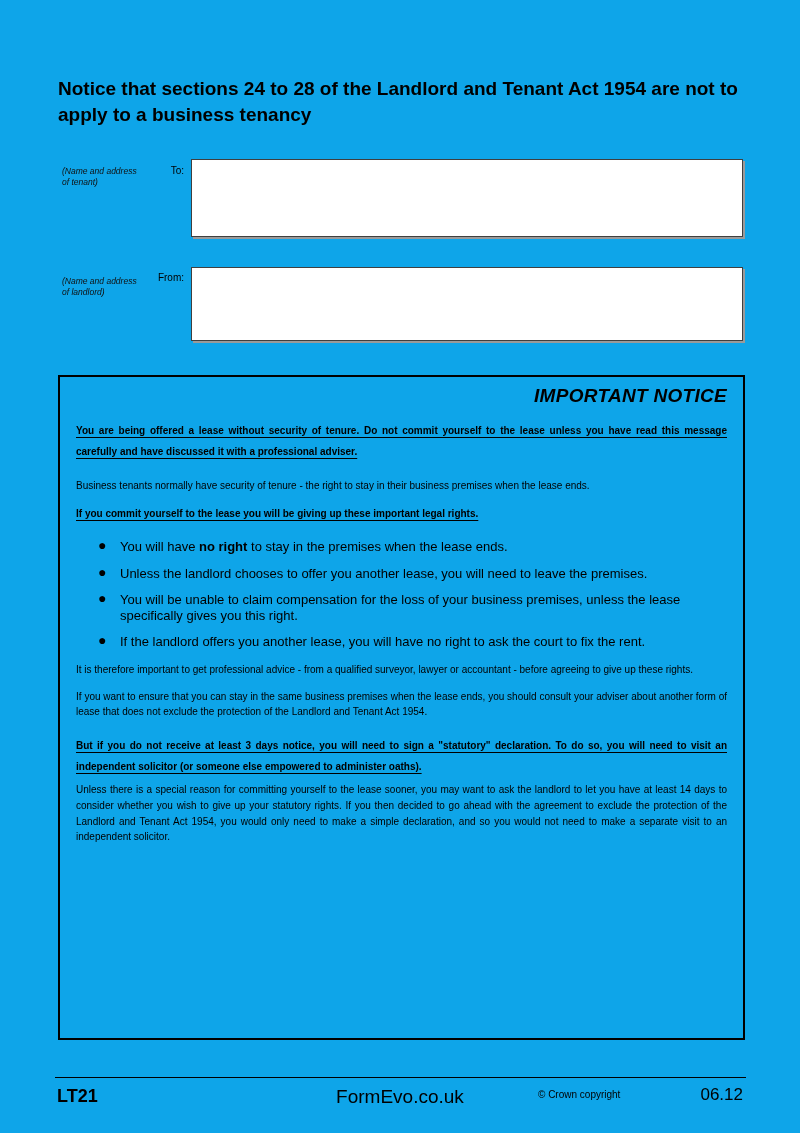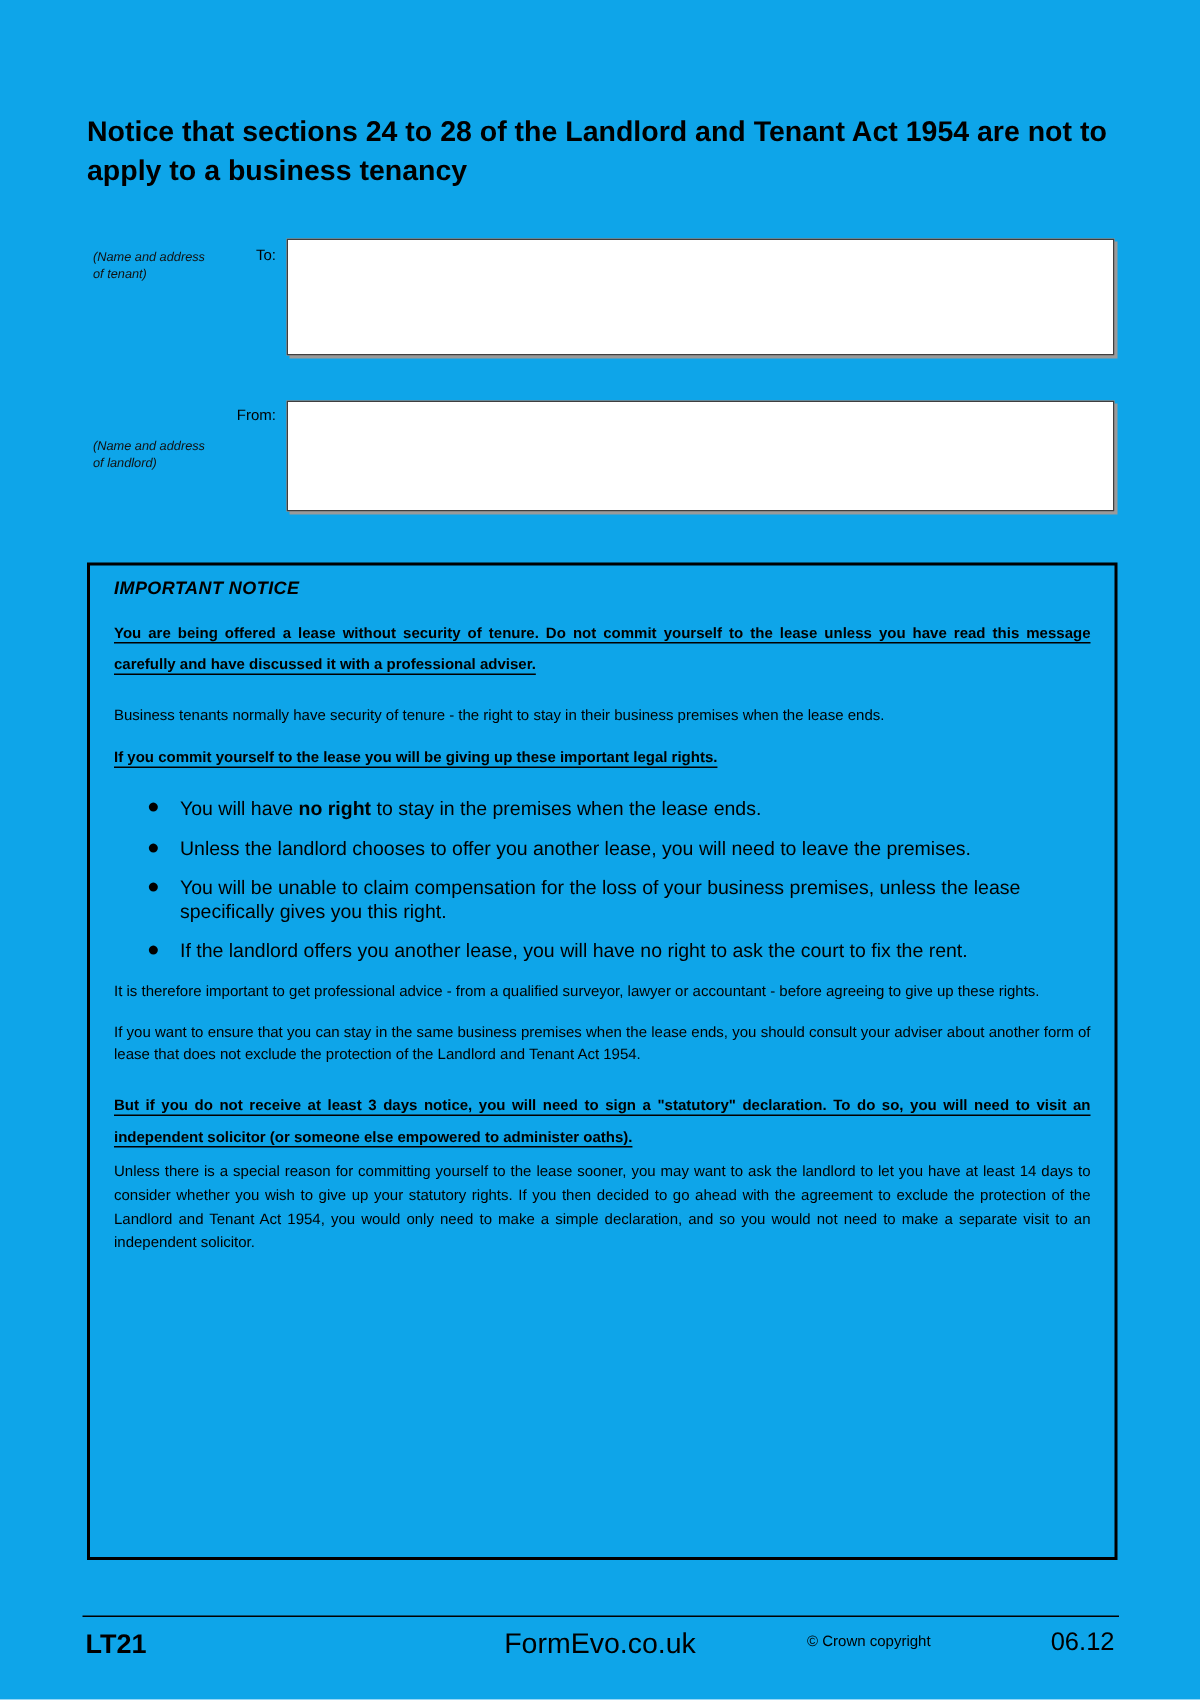--- a/index.html
+++ b/index.html
@@ -9,21 +9,21 @@
   }
   .page-title {
     position:absolute; left:58px; top:76px; width:692px;
     font-size:19px; font-weight:bold; line-height:26px; margin:0;
   }
   .side-note {
     position:absolute; left:62px; width:84px;
     font-style:italic; font-size:8.5px; line-height:10.5px; color:#111;
   }
   .side-note.tenant   { top:166px; }
-  .side-note.landlord { top:276px;margin-top:16px; }
+  .side-note.landlord { top:276px; }
   .field-label {
     position:absolute; width:62px; text-align:right;
     font-size:10px; line-height:16px;
   }
   .field-label.to   { left:122px; top:163px; }
   .field-label.from { left:122px; top:270px; }
   .field-box {
     position:absolute; left:191px; width:552px; background:#fff;
     border:1px solid #3f3f3f; box-shadow:2px 2px 0 #9a9a9a; box-sizing:border-box;
   }
@@ -32,22 +32,22 @@
   .field-input {
     width:100%; height:100%; border:none; outline:none; resize:none;
     background:transparent; box-sizing:border-box; padding:5px 7px;
     font-family:"Liberation Sans", sans-serif; font-size:13px; color:#000;
   }
   .notice-box {
     position:absolute; left:58px; top:375px; width:687px; height:665px;
     border:2px solid #000; box-sizing:border-box; padding:6px 16px 0 16px;
   }
   .notice-heading {
-    margin:2px 0 0 0; text-align:left;
-    font-size:12px; font-weight:bold; font-style:italic; letter-spacing:0.3px;
+    margin:2px 0 0 0; text-align:right;
+    font-size:19px; font-weight:bold; font-style:italic; letter-spacing:0.3px;
   }
   .notice-box p { font-size:10px; line-height:15.6px; margin:0 0 11px 0; }
   .warn {
     font-weight:bold; text-decoration:underline;
     text-decoration-thickness:1.3px; text-underline-offset:3px;
     line-height:20.8px !important; text-align:justify;
   }
   p.warn-lead   { margin:14px 0 15px 0 !important; }
   p.explain     { margin-bottom:11px !important; }
   p.warn-single { margin-bottom:14px !important; }

